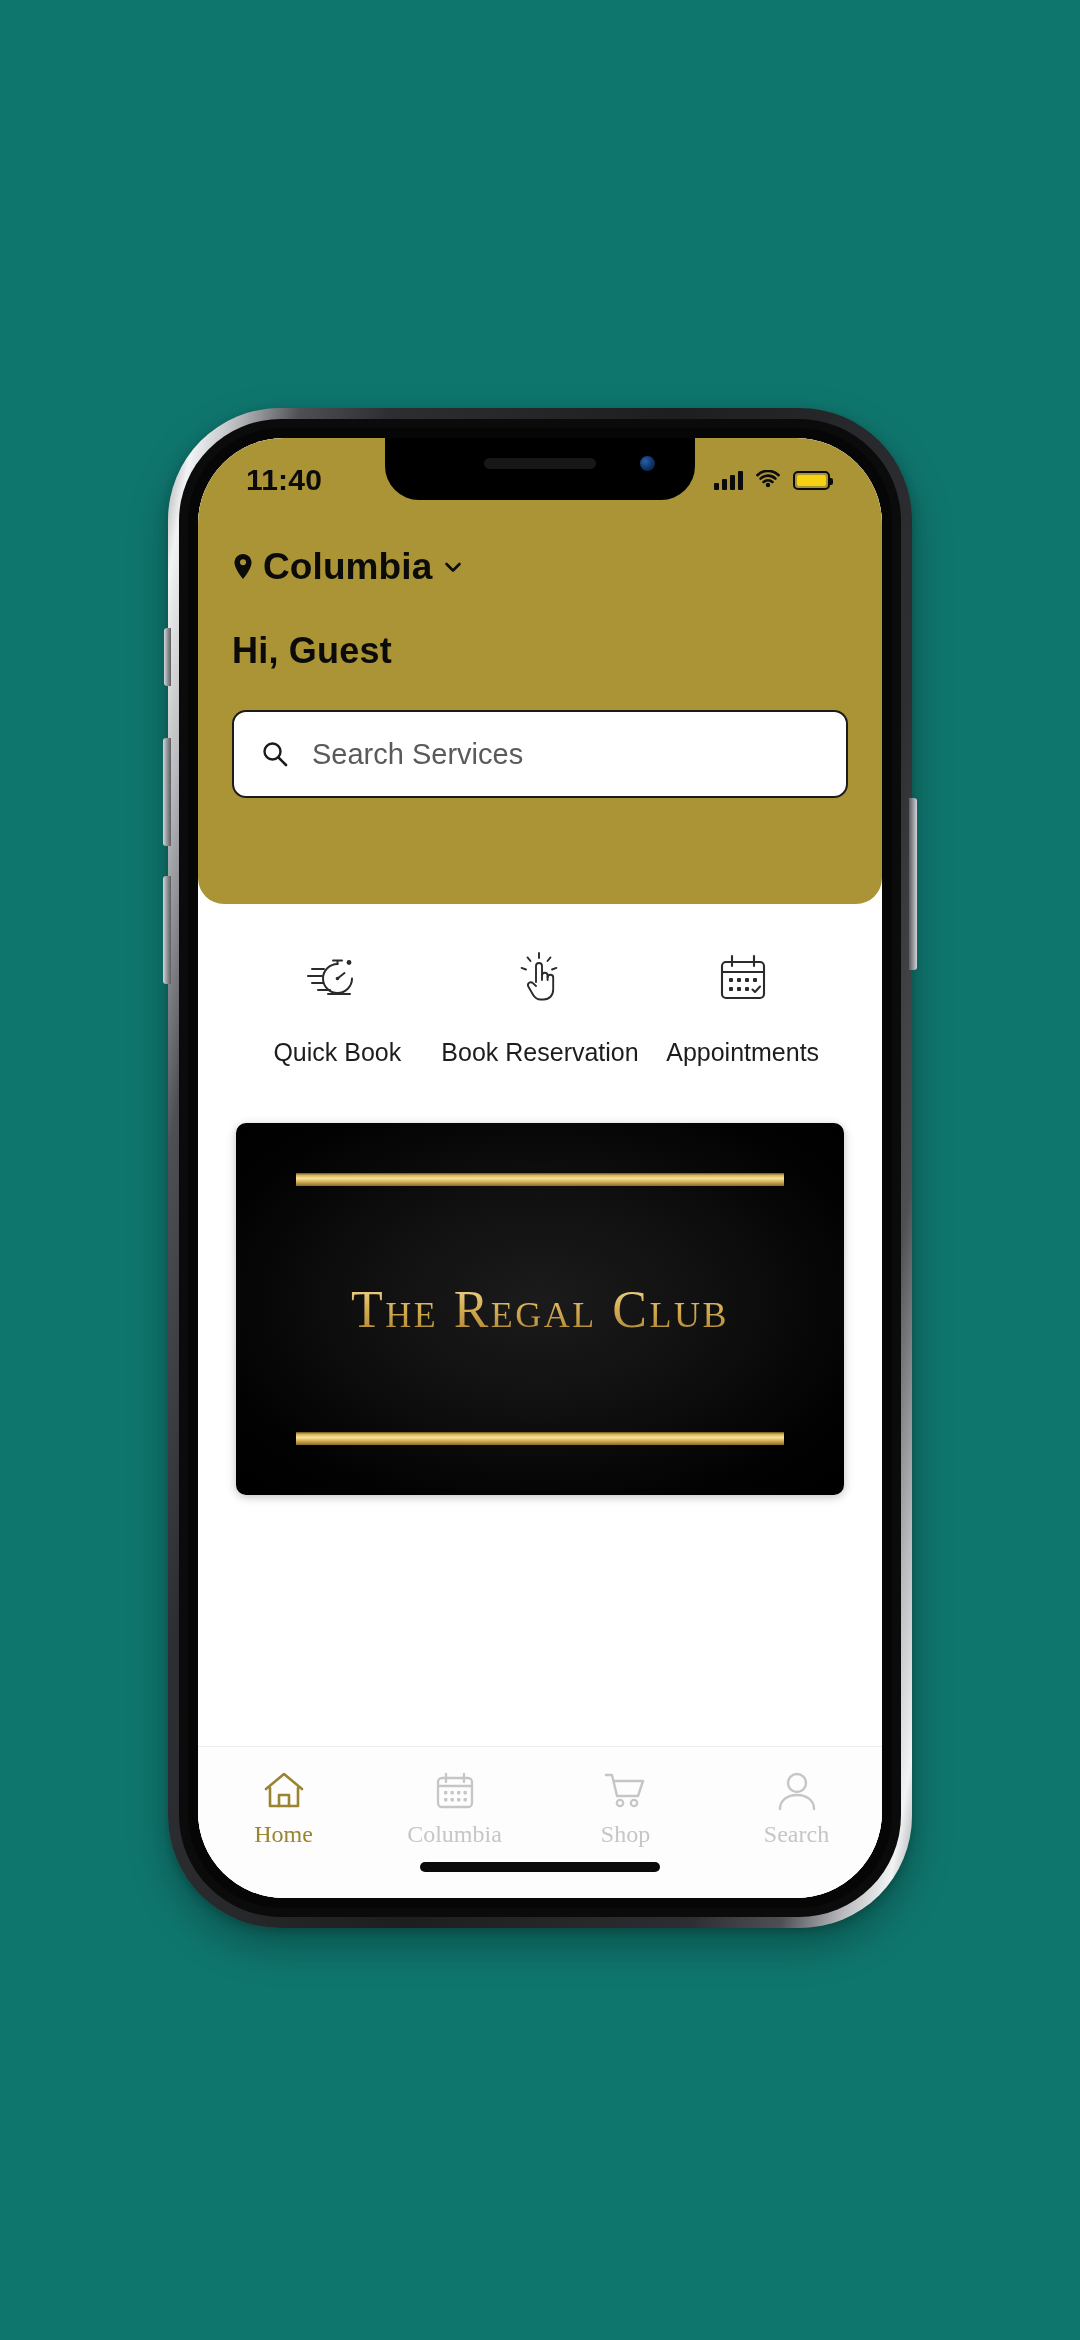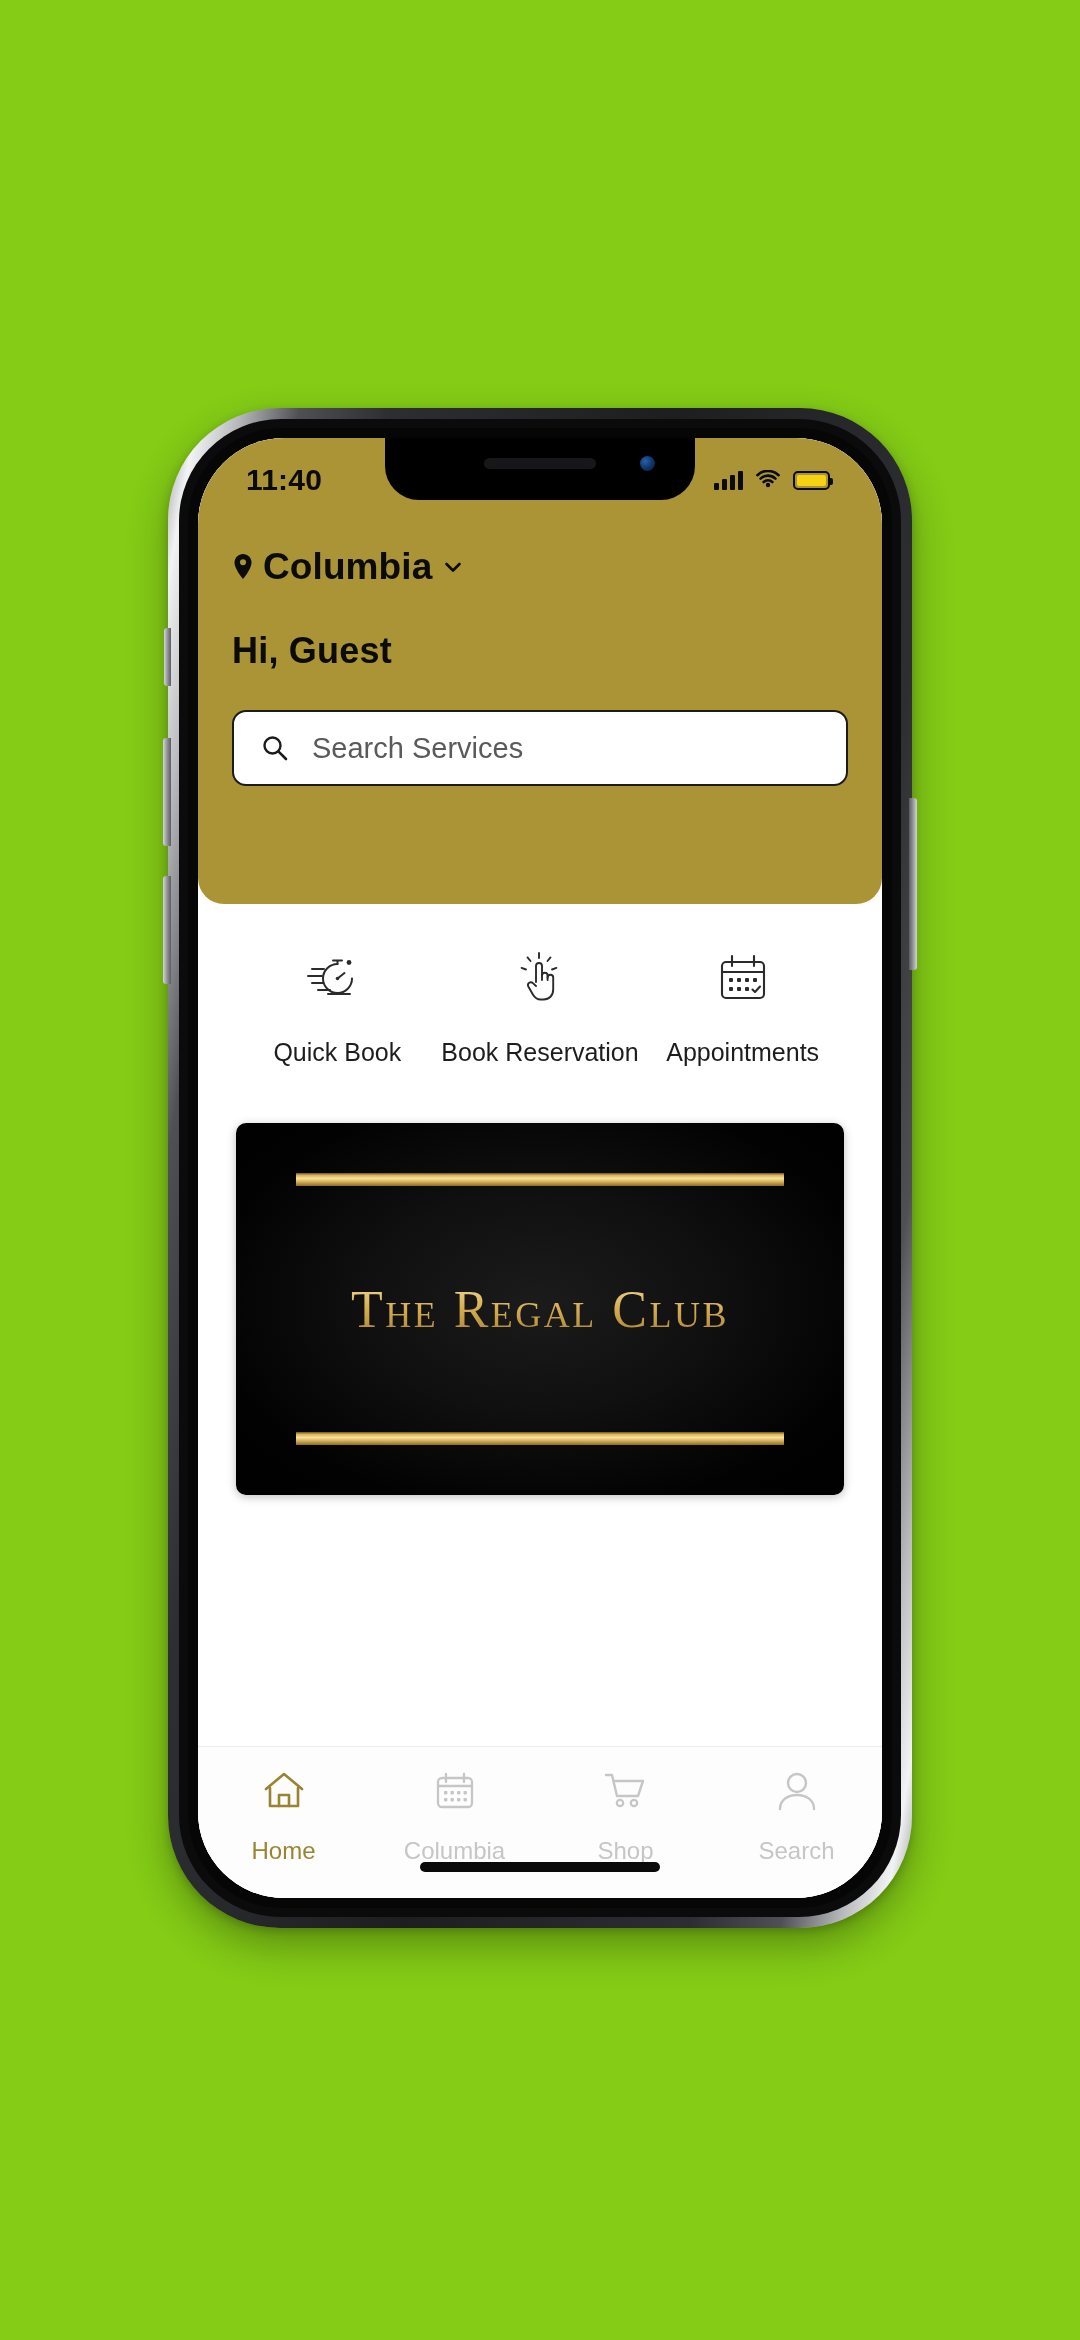--- a/index.html
+++ b/index.html
@@ -7,21 +7,21 @@
     width: 1080px;
     height: 2340px;
     background: #f0f0f0;
     font-family: "Liberation Sans", sans-serif;
     overflow: hidden;
   }
   .stage {
     position: relative;
     width: 1080px;
     height: 2340px;
-    background: #84cc16;
+    background: #0f766e;
   }
 
   
   .phone {
     position: absolute;
     left: 168px;
     top: 408px;
     width: 744px;
     height: 1520px;
     border-radius: 112px;
@@ -122,21 +122,21 @@
   .loc-label { font-size:37px; font-weight:700; color:#0b0b0b; letter-spacing:.1px;}
   .greeting {
     margin-top: 42px;
     font-size: 36px;
     font-weight: 700;
     color: #0b0b0b;
     letter-spacing:.2px;
   }
   .searchbar {
     margin-top: 38px;
-    height: 76px;
+    height: 88px;
     background: #fff;
     border: 2px solid #1b1b1b;
     border-radius: 14px;
     display:flex; align-items:center; gap:22px;
     padding: 8px 26px;
   }
   .search-placeholder { font-size:29px; color:#5a5a5a; }
 
   
   .quick-actions {
@@ -186,21 +186,21 @@
   .bottom-nav {
     position:absolute; left:0; right:0; bottom:0;
     height: 152px;
     background:#fdfdfd;
     border-top: 1px solid #ececec;
     display:flex;
     align-items:flex-start;
     padding-top: 20px;
     z-index: 10;
   }
-  .nav-item { flex:1; display:flex; flex-direction:column; align-items:center; gap:22px; }
+  .nav-item { flex:1; display:flex; flex-direction:column; align-items:center; gap:6px;font-family:Liberation Serif, serif; }
   .nav-icon { height:48px; display:flex; align-items:center; justify-content:center; }
   .nav-label { font-size:24px; color:#c6c6c6; }
   .nav-item.active .nav-label { color:#9a8431; }
   .home-indicator {
     position:absolute; bottom:26px; left:50%; transform:translateX(-50%);
     width:240px; height:10px; border-radius:6px; background:#0a0a0a;
     z-index: 20;
   }
   .content { position:absolute; left:0; right:0; top:0; bottom:0; background:#fff; }
 </style>

